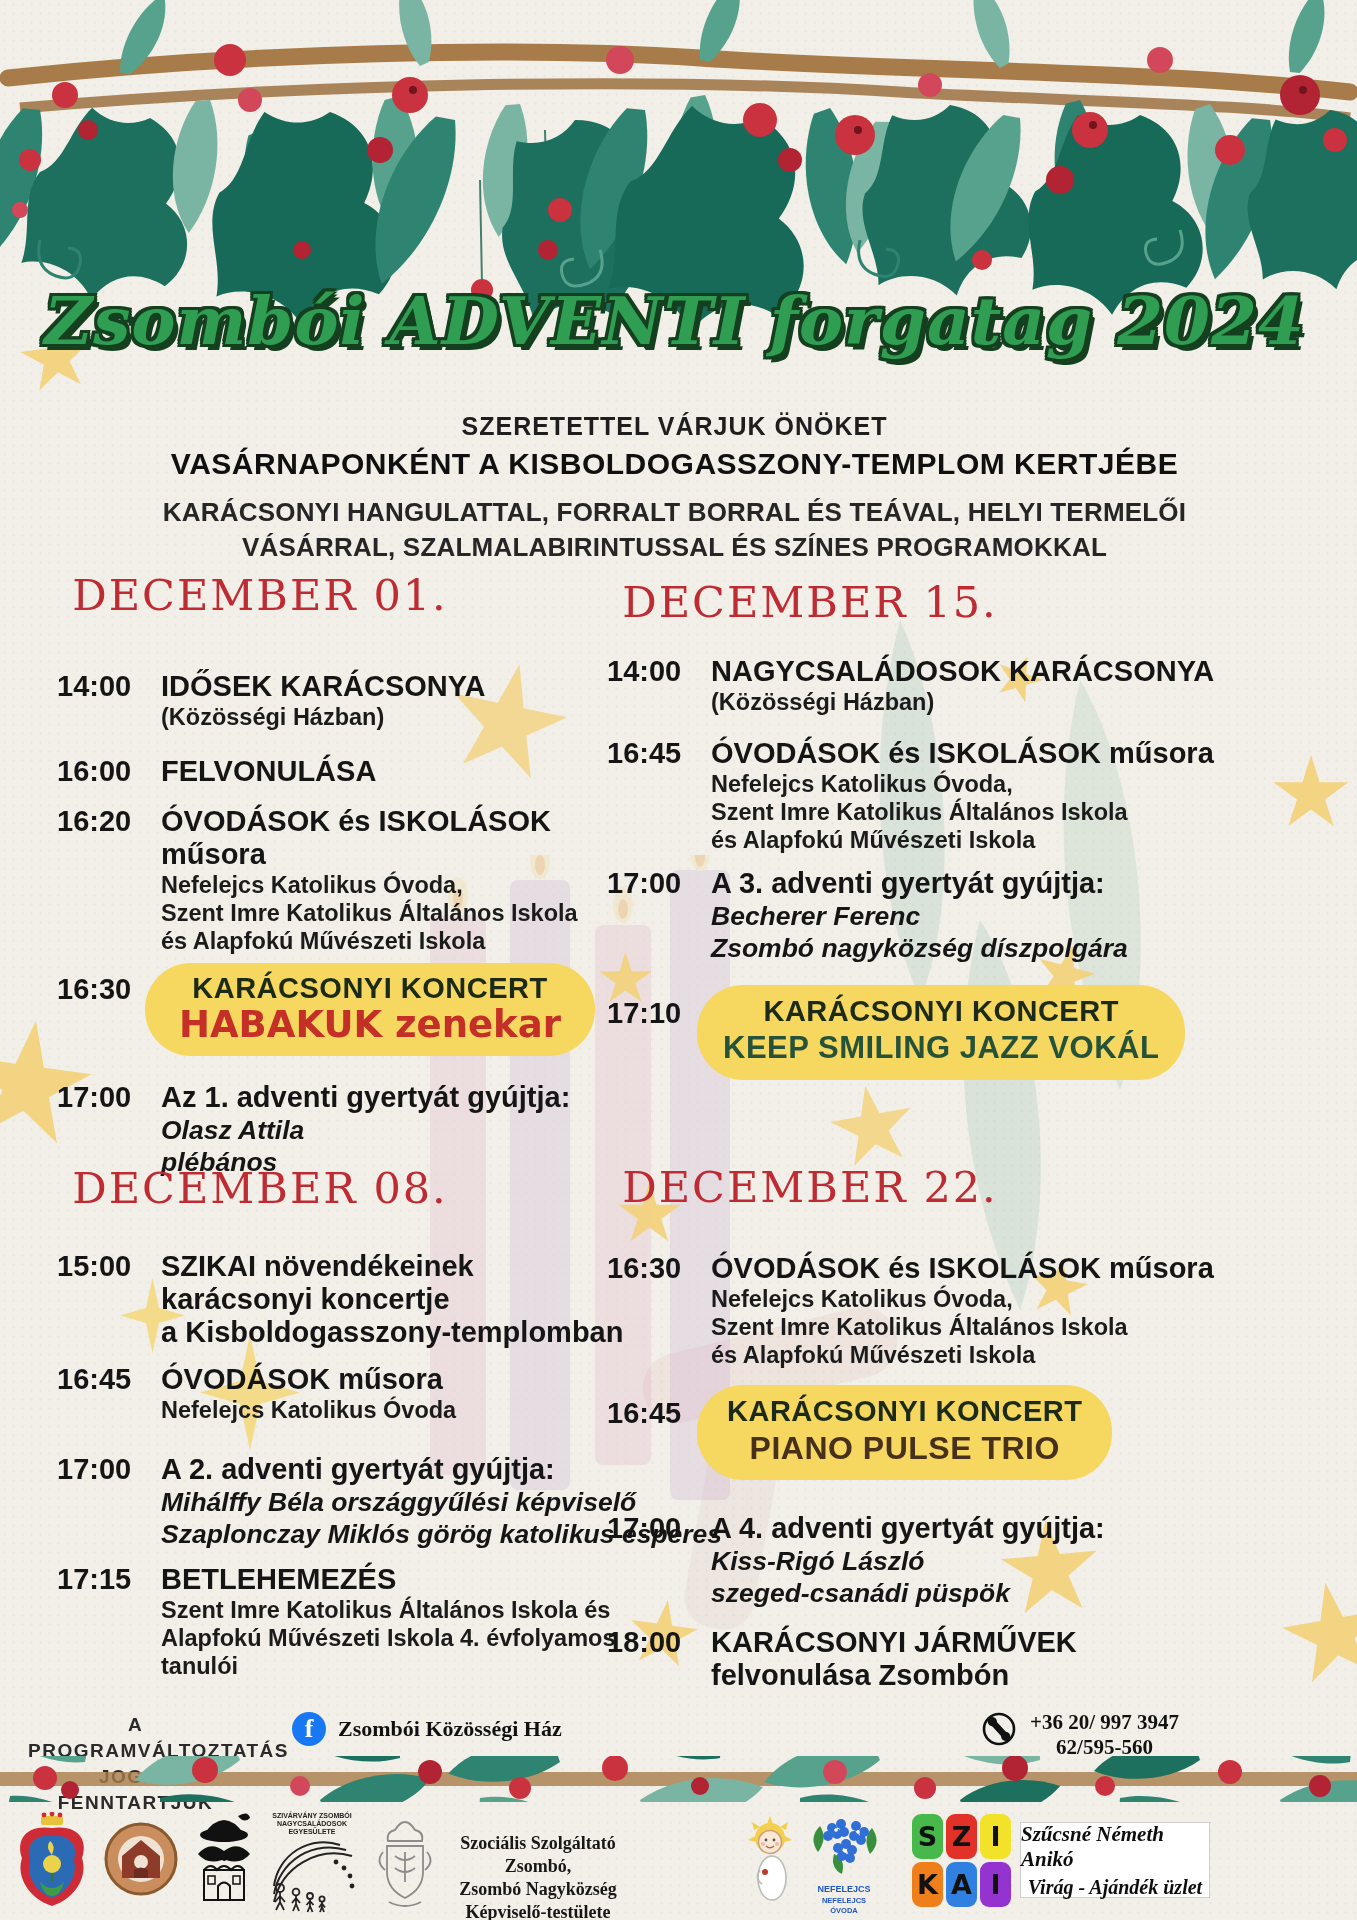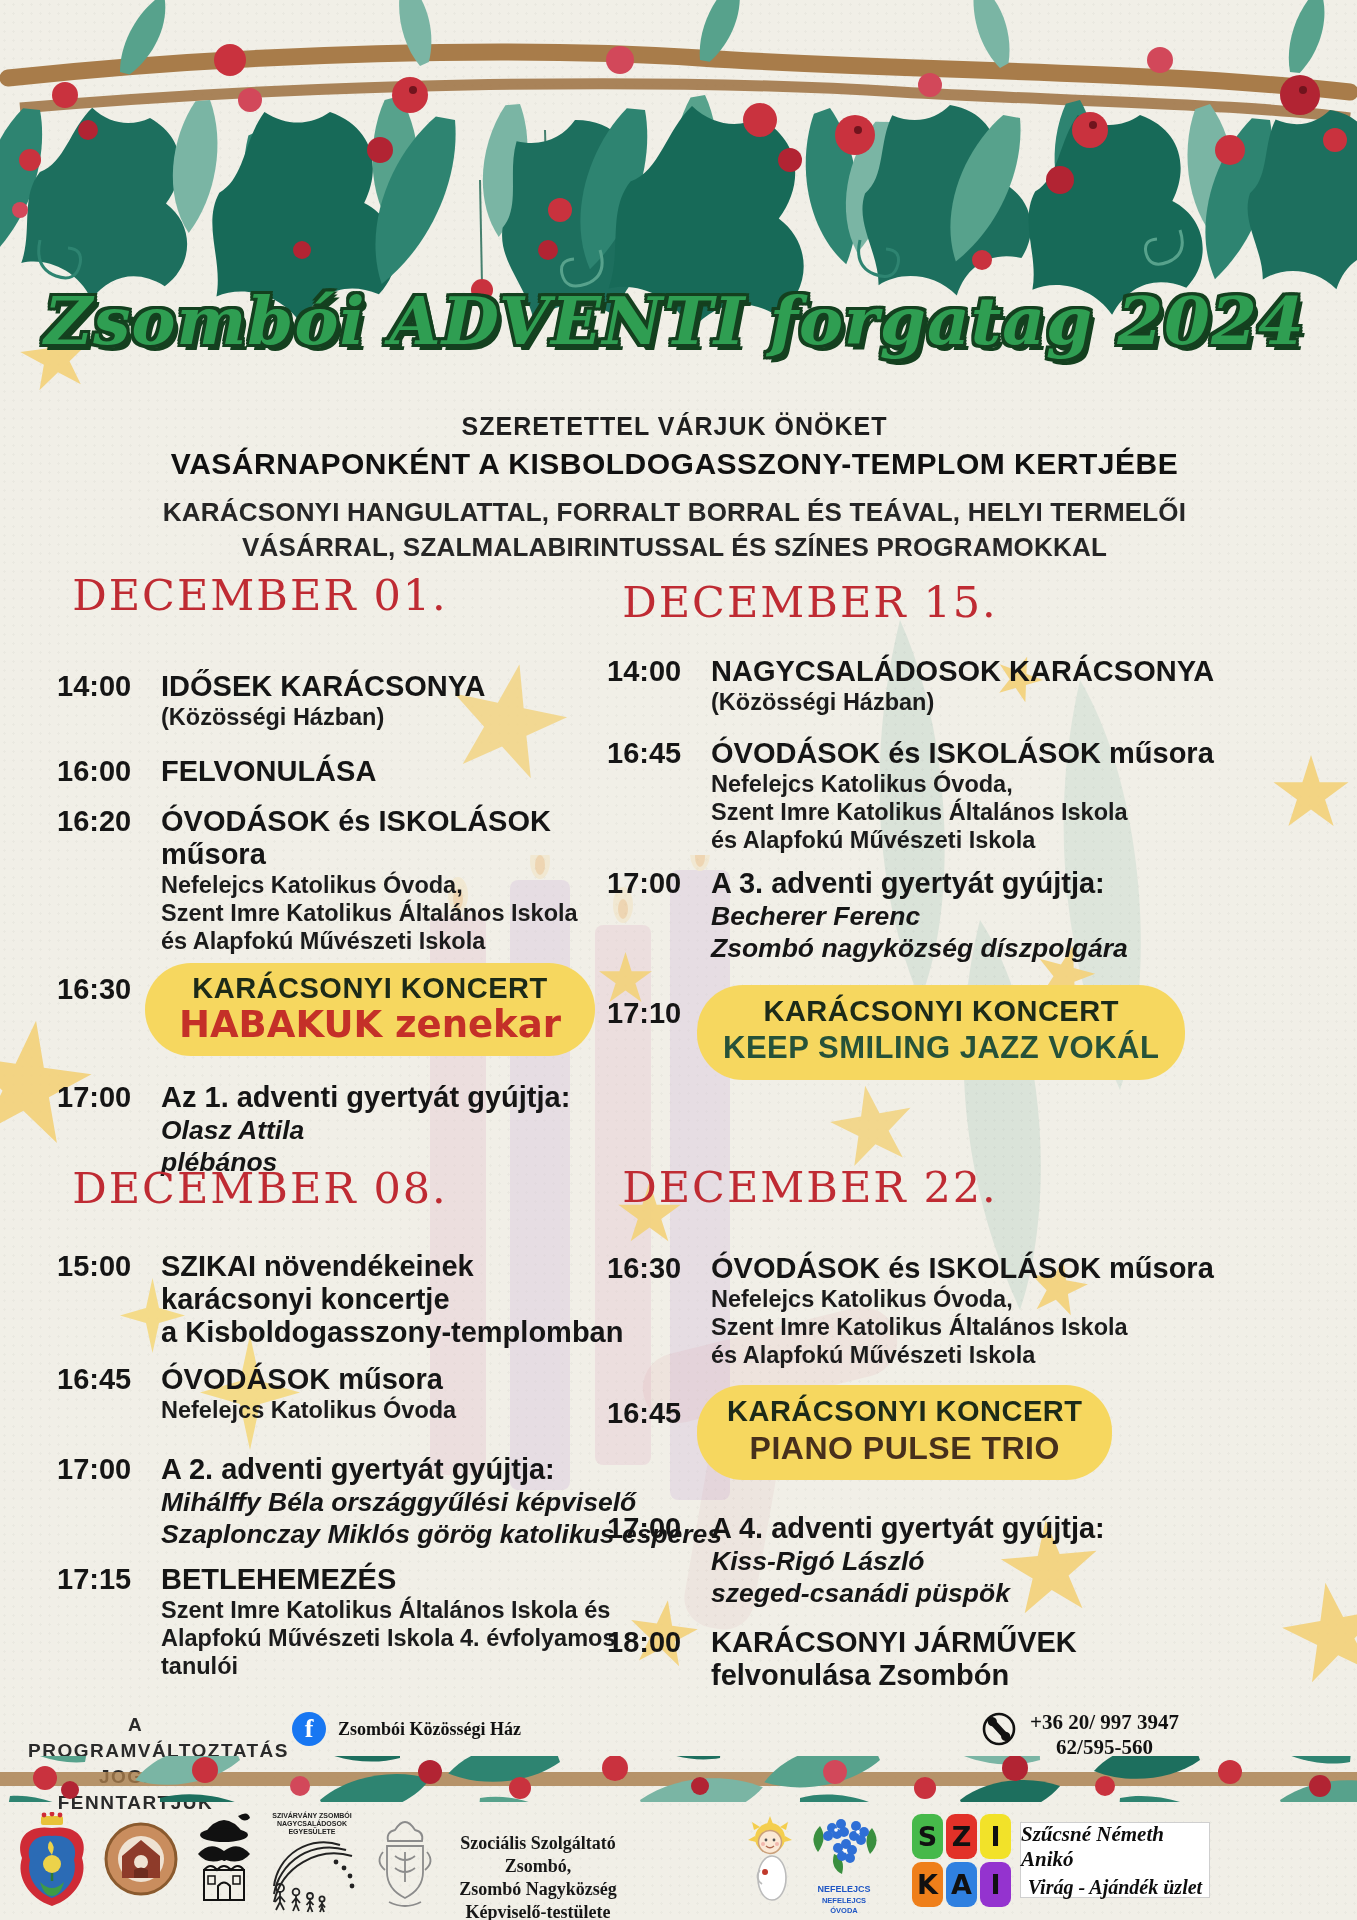--- a/index.html
+++ b/index.html
@@ -56,21 +56,21 @@
   .spark{position:absolute;background:#f3d984;opacity:.95;
     clip-path:polygon(50% 0%,60% 40%,100% 50%,60% 60%,50% 100%,40% 60%,0% 50%,40% 40%);}
   
   .wm{position:absolute;pointer-events:none;}
   
   .disclaimer{position:absolute;left:28px;top:1712px;width:215px;text-align:center;
     font-size:19px;font-weight:bold;letter-spacing:1.5px;color:#2a2a2a;line-height:26px;}
   .fb-row{position:absolute;left:292px;top:1712px;display:flex;align-items:center;}
   .fb-icon{width:34px;height:34px;border-radius:50%;background:#1877f2;color:#fff;
     font-family:"Liberation Serif",serif;font-weight:bold;font-size:26px;line-height:33px;text-align:center;}
-  .fb-label{margin-left:12px;font-family:"Liberation Serif",serif;font-weight:bold;font-size:18px;color:#111;}
+  .fb-label{margin-left:12px;font-family:"Liberation Serif",serif;font-weight:bold;font-size:22px;color:#111;}
   .web-row{position:absolute;left:672px;top:1710px;display:flex;align-items:center;}
   .web-label{margin-left:14px;font-family:"Liberation Serif",serif;font-weight:bold;font-size:22px;color:#111;}
   .phone-row{position:absolute;left:980px;top:1710px;display:flex;align-items:flex-start;}
   .phone-nums{margin-left:12px;font-family:"Liberation Serif",serif;font-weight:bold;font-size:21px;
     color:#111;text-align:center;line-height:25px;}
   
   .logos{position:absolute;left:0;top:1812px;width:1357px;height:106px;}
   .logo{position:absolute;top:0;}
   .szoc-text{font-family:"Liberation Serif",serif;font-weight:bold;font-size:18px;
     line-height:23px;text-align:center;color:#171717;padding-top:20px;}

